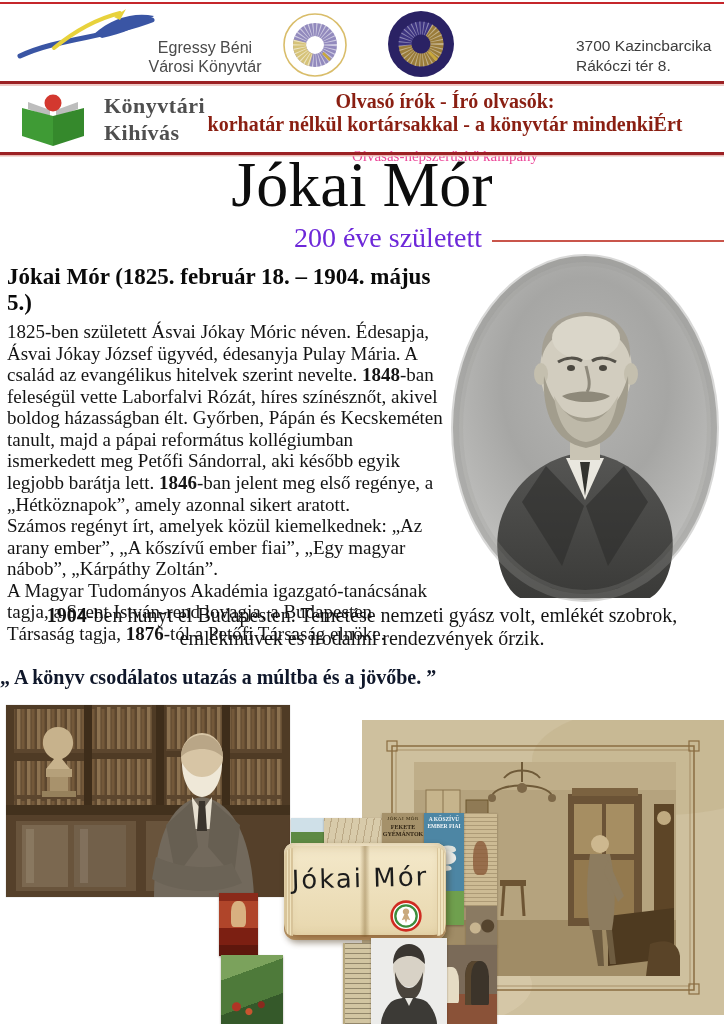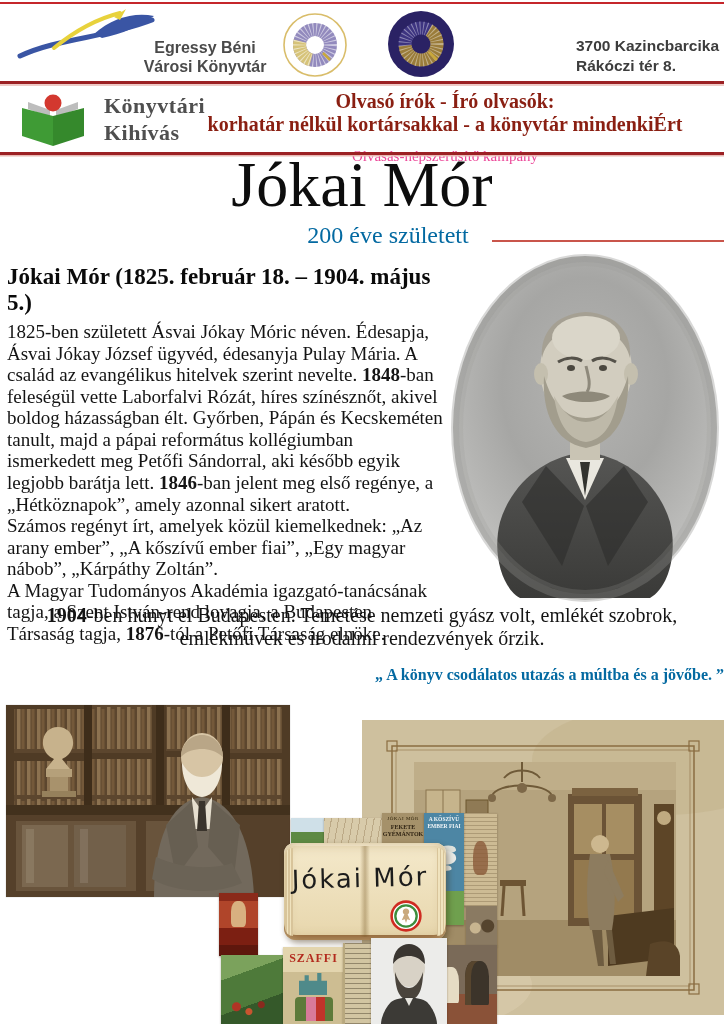--- a/index.html
+++ b/index.html
@@ -4,21 +4,21 @@
 <style>
   * { margin:0; padding:0; box-sizing:border-box; }
   html,body { background:#888; }
   body { font-family:"Liberation Serif", serif; }
   .page { position:relative; width:724px; height:1024px; background:#ffffff; margin:0 auto; overflow:hidden; }
 
   
   .top-line { position:absolute; top:2px; left:0; right:0; height:2px; background:#c5262b; }
 
   
-  .header { position:absolute; top:6px; left:0; width:100%; height:76px;font-weight:bold; }
+  .header { position:absolute; top:6px; left:0; width:100%; height:76px; }
   .lib-logo { position:absolute; left:12px; top:2px; width:250px; height:72px; }
   .lib-logo svg { position:absolute; left:2px; top:0; }
   .lib-name { position:absolute; left:128px; top:30px; width:130px; text-align:center;
               font-family:"Liberation Sans", sans-serif; font-size:16px; color:#4a4a4a; line-height:1.2; }
   .badges { position:absolute; left:283px; top:3px; width:180px; height:72px; }
   .badge-light { position:absolute; left:0; top:4px; }
   .badge-dark { position:absolute; left:104px; top:1px; }
   .address { position:absolute; left:576px; top:30px; width:145px;
              font-family:"Liberation Sans", sans-serif; font-size:15.5px; color:#3d3d3d; line-height:1.3; }
 
@@ -34,31 +34,31 @@
              color:#4f4f4f; line-height:1.22; letter-spacing:0.5px; }
   .campaign-text { position:absolute; left:170px; right:4px; top:0; text-align:center; color:#8a1f12; }
   .c1 { font-size:20px; font-weight:bold; margin-top:2px; }
   .c2 { font-size:20px; font-weight:bold;text-align:center; }
   .c-sub { font-size:15px; color:#ec4899; font-weight:normal; margin-top:12px; }
 
   
   .main-title { position:absolute; top:150px; left:0; width:100%; text-align:center;
                 font-size:64px; font-weight:normal; color:#0d0d0d; line-height:1.1; }
   .subtitle-row { position:absolute; top:222px; left:0; width:100%; text-align:center; padding-left:52px; }
-  .subtitle { font-size:24px; color:#0369a1;margin-top:32px; }
+  .subtitle { font-size:28px; color:#6d28d9;margin-top:32px; }
   .subtitle-line { position:absolute; top:18px; left:492px; right:0; height:2px; background:#c9554b; }
 
   
   .content { position:absolute; top:252px; left:7px; width:713px; }
   .portrait { float:right; width:270px; height:348px; margin-left:6px; margin-top:2px; }
   .bio-heading { font-size:23px; font-weight:bold; color:#0a0a0a; margin-top:12px; margin-bottom:5px; }
   .bio { font-size:19px; line-height:1.135; color:#141414; }
   .closing { position:absolute; top:604px; left:28px; right:28px; text-align:center;
              font-size:20px; line-height:1.15; color:#141414; }
-  .quote { position:absolute; top:666px; left:0; width:100%; text-align:right; font-size:16px; font-weight:bold; color:#0369a1; }
+  .quote { position:absolute; top:666px; left:0; width:100%; text-align:left; font-size:20px; font-weight:bold; color:#0f172a; }
   .quote-attr { position:absolute; top:691px; left:0; width:100%; text-align:center; font-size:18.5px; color:#222; }
 
   
   .collage { position:absolute; top:700px; left:0; width:724px; height:324px; }
   .photo-left { position:absolute; left:6px; top:5px; width:284px; height:192px; z-index:1; box-shadow:0 0 1px rgba(0,0,0,.3); }
   .photo-right { position:absolute; left:362px; top:20px; width:362px; height:295px; z-index:1; }
   .tile { position:absolute; box-shadow:0 1px 2px rgba(40,25,5,.35); overflow:hidden; }
   .t-green   { left:291px; top:118px; width:33px; height:40px; z-index:2;
                background:linear-gradient(180deg,#cfe0e8 0 35%,#5d8a44 35% 75%,#3f6b2f 75%); }
   .t-map     { left:324px; top:118px; width:58px; height:40px; z-index:2; background:#d8cbaa;
@@ -347,23 +347,20 @@
       <div class="t">FEKETE GYÉMÁNTOK</div>
     </div>
     <div class="tile t-koszivu">
       <div class="t">A KŐSZÍVŰ EMBER FIAI</div>
       <div class="horse"></div>
     </div>
     <div class="tile t-engrave"></div>
     <div class="tile t-costume-sm"></div>
     <div class="tile t-redposter"></div>
     <div class="tile t-adventure"></div>
-    <div class="tile t-szaffi">
-      <div class="t">SZAFFI</div>
-    </div>
     <div class="tile t-news"></div>
     <div class="tile t-young">
       <svg width="76" height="86" viewBox="0 0 76 86">
         <rect width="76" height="86" fill="#ececea"></rect>
         <ellipse cx="38" cy="30" rx="16" ry="19" fill="#d8d2c6"></ellipse>
         <path d="M22 26 C22 12 30 6 38 6 C46 6 54 12 54 26 C48 20 44 18 38 18 C32 18 26 20 22 26 Z" fill="#3a3631"></path>
         <path d="M24 34 C24 54 30 62 38 62 C46 62 52 54 52 34 C48 46 43 50 38 50 C33 50 28 46 24 34 Z" fill="#4a443c"></path>
         <path d="M20 64 C28 58 48 58 56 64 C62 70 66 80 66 86 L10 86 C10 80 14 70 20 64 Z" fill="#3c3a36"></path>
         <path d="M34 60 L38 68 L42 60 Z" fill="#e8e6e0"></path>
       </svg>

